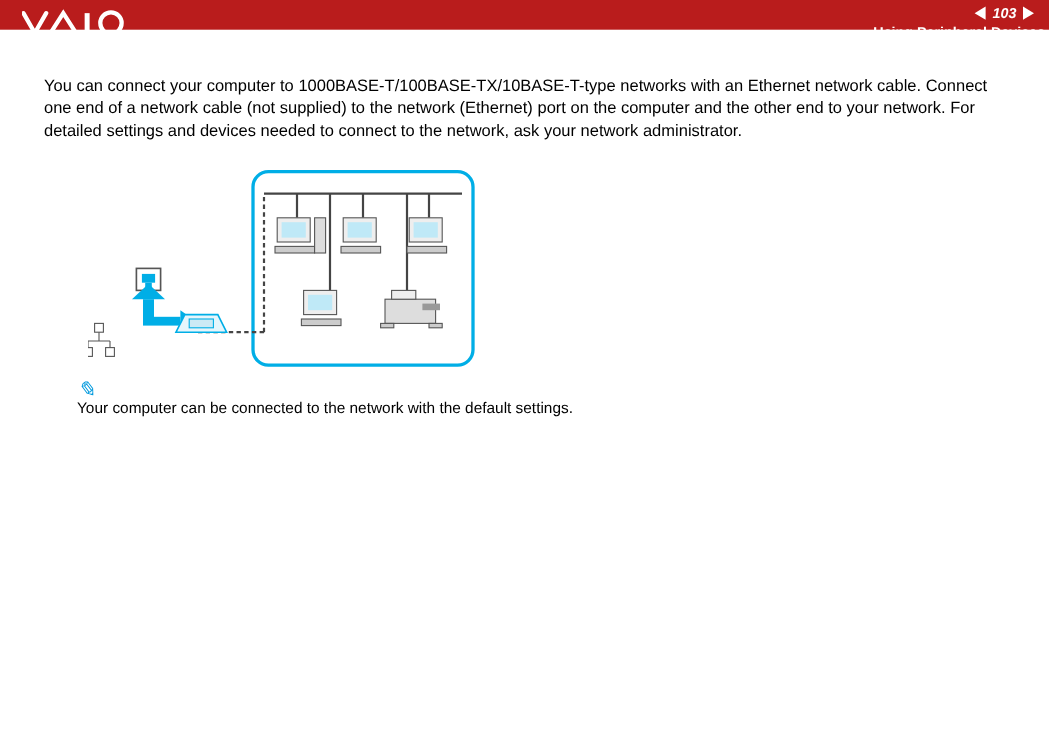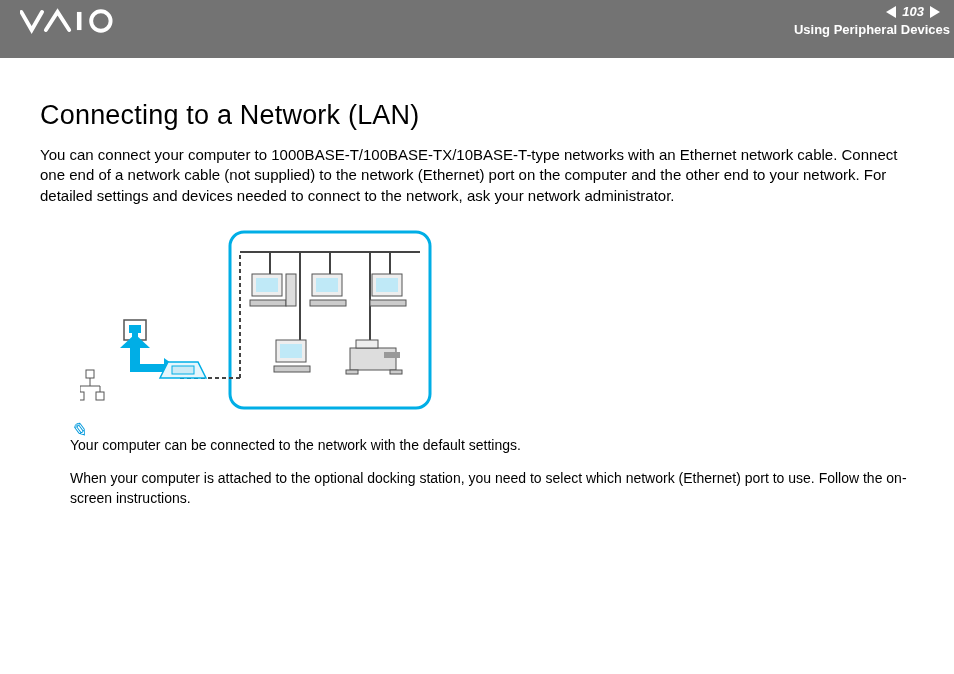--- a/index.html
+++ b/index.html
@@ -7,22 +7,22 @@
     padding: 0;
     width: 954px;
     height: 674px;
     background: #fff;
     font-family: Arial, Helvetica, sans-serif;
     color: #000;
     overflow: hidden;
   }
   .topbar {
     width: 100%;
-    height: 58px;
-    background: #737373;
+    height: 27px;
+    background: #b91c1c;
     position: relative;
   }
   .logo {
     position: absolute;
     left: 20px;
     top: 6px;
     height: 30px;
     display: flex;
     align-items: center;
   }
@@ -110,21 +110,20 @@
   </div>
   <div class="page-nav">
     <span class="tri left"></span>
     <span class="num">103</span>
     <span class="tri right"></span>
   </div>
   <div class="section">Using Peripheral Devices</div>
 </div>
 
 <div class="content">
-  <h1 class="title">Connecting to a Network (LAN)</h1>
   <p class="intro">You can connect your computer to 1000BASE-T/100BASE-TX/10BASE-T-type networks with an Ethernet network cable. Connect one end of a network cable (not supplied) to the network (Ethernet) port on the computer and the other end to your network. For detailed settings and devices needed to connect to the network, ask your network administrator.</p>
 
   <div class="diagram-wrap">
     <svg width="360" height="180" viewBox="0 0 360 180">
 
       <rect x="150" y="2" width="200" height="176" rx="14" ry="14" fill="none" stroke="#00aee6" stroke-width="3"></rect>
 
       <line x1="160" y1="22" x2="340" y2="22" stroke="#444" stroke-width="2"></line>
 
       <line x1="190" y1="22" x2="190" y2="44" stroke="#444" stroke-width="2"></line>
@@ -195,15 +194,14 @@
         <line x1="20" y1="156" x2="20" y2="162" stroke="#555"></line>
         <rect x="-4" y="162" width="8" height="8" fill="none" stroke="#555"></rect>
         <rect x="16" y="162" width="8" height="8" fill="none" stroke="#555"></rect>
       </g>
     </svg>
   </div>
 
   <div class="note-block">
     <span class="note-icon">✎</span>
     <p class="first">Your computer can be connected to the network with the default settings.</p>
-    <p>When your computer is attached to the optional docking station, you need to select which network (Ethernet) port to use. Follow the on-screen instructions.</p>
   </div>
 </div>
 
 </body></html>

